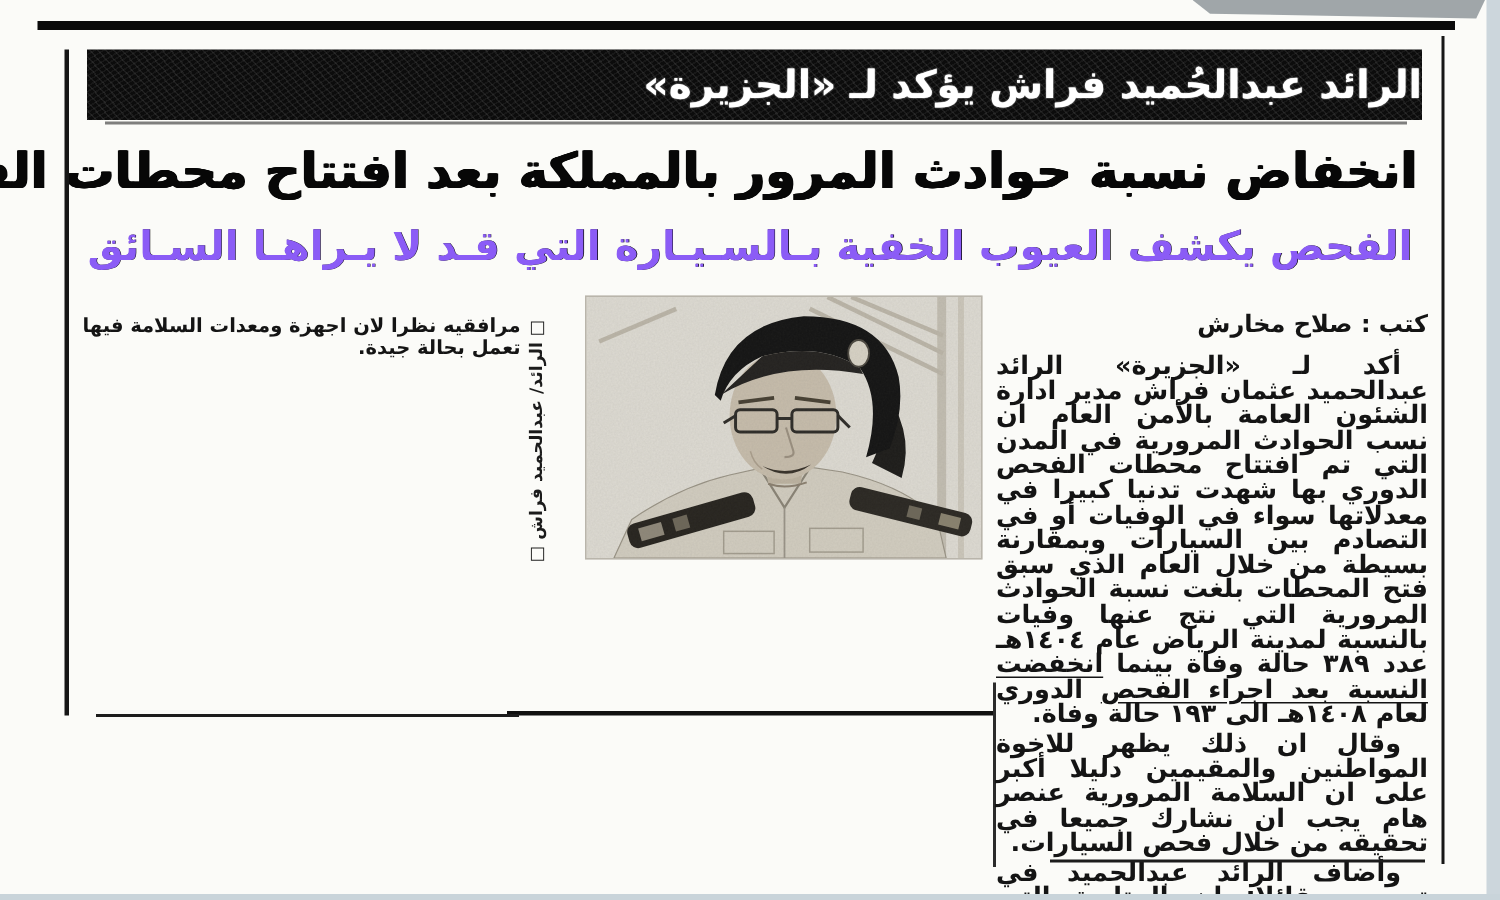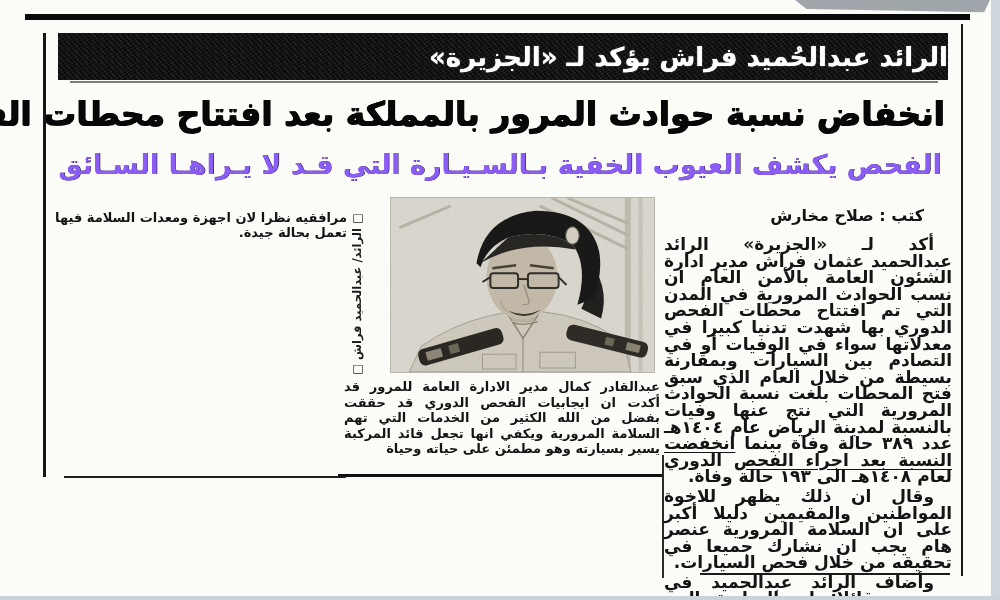--- a/index.html
+++ b/index.html
@@ -47,21 +47,21 @@
     position:absolute;left:55px;top:149px;width:890px;direction:rtl;text-align:center;
     font-size:27px;font-weight:bold;white-space:nowrap;color:#8b5cf6;
     text-shadow:0.4px 0 0 #0b0b0b;
   }
 
   
   .col{position:absolute;direction:rtl;text-align:justify;font-weight:bold;}
   .col p{margin:0 0 3px 0;}
   .indent{text-indent:18px;}
   .byline{
-    position:absolute;left:636px;top:206px;width:288px;direction:rtl;text-align:right;
+    position:absolute;left:664px;top:206px;width:288px;direction:rtl;text-align:right;
     padding-left:40px;box-sizing:border-box;font-size:16px;font-weight:bold;white-space:nowrap;
   }
   .right-col{left:664px;top:236px;width:288px;font-size:17px;line-height:16.6px;}
   .left-col{left:55px;top:210px;width:292px;font-size:13px;line-height:15.4px;}
   .mid-caption{left:344px;top:379px;width:316px;font-size:13px;line-height:15.6px;}
   .u{text-decoration:underline;text-underline-offset:3px;}
 
   
   .photo{
     position:absolute;left:390px;top:197px;width:265px;height:176px;
@@ -157,23 +157,20 @@
       <path d="M140,68 L164,71" stroke="#474033" stroke-width="2.6" fill="none"></path>
 
       <path d="M134,88 L139,104 Q140,108 133,108" fill="none" stroke="#9b9080" stroke-width="1.4"></path>
       <path d="M118,114 Q134,121 151,113 Q135,125 118,114 Z" fill="#38322a"></path>
       <path d="M122,126 Q134,130 148,125" fill="none" stroke="#8b8070" stroke-width="1.4"></path>
       <path d="M110,104 Q112,112 118,116" fill="none" stroke="#ab9f8d" stroke-width="1"></path>
       <rect width="265" height="176" filter="url(#grain)" opacity="0.22"></rect>
     </svg>
   </div>
   <div class="vcredit">□ الرائد/ عبدالحميد فراش □</div>
-  <div class="col mid-caption">
-    <p>عبدالقادر كمال مدير الادارة العامة للمرور قد أكدت ان ايجابيات الفحص الدوري قد حققت بفضل من الله الكثير من الخدمات التي تهم السلامة المرورية ويكفي انها تجعل قائد المركبة يسير بسيارته وهو مطمئن على حياته وحياة</p>
-  </div>
   <div class="mid-rule"></div>
 
   <div class="col left-col">
     <p>مرافقيه نظرا لان اجهزة ومعدات السلامة فيها تعمل بحالة جيدة.</p>
   </div>
   <div class="left-rule"></div>
 
   <div class="edge-right"></div>
   <div class="edge-bottom"></div>
 </div>

